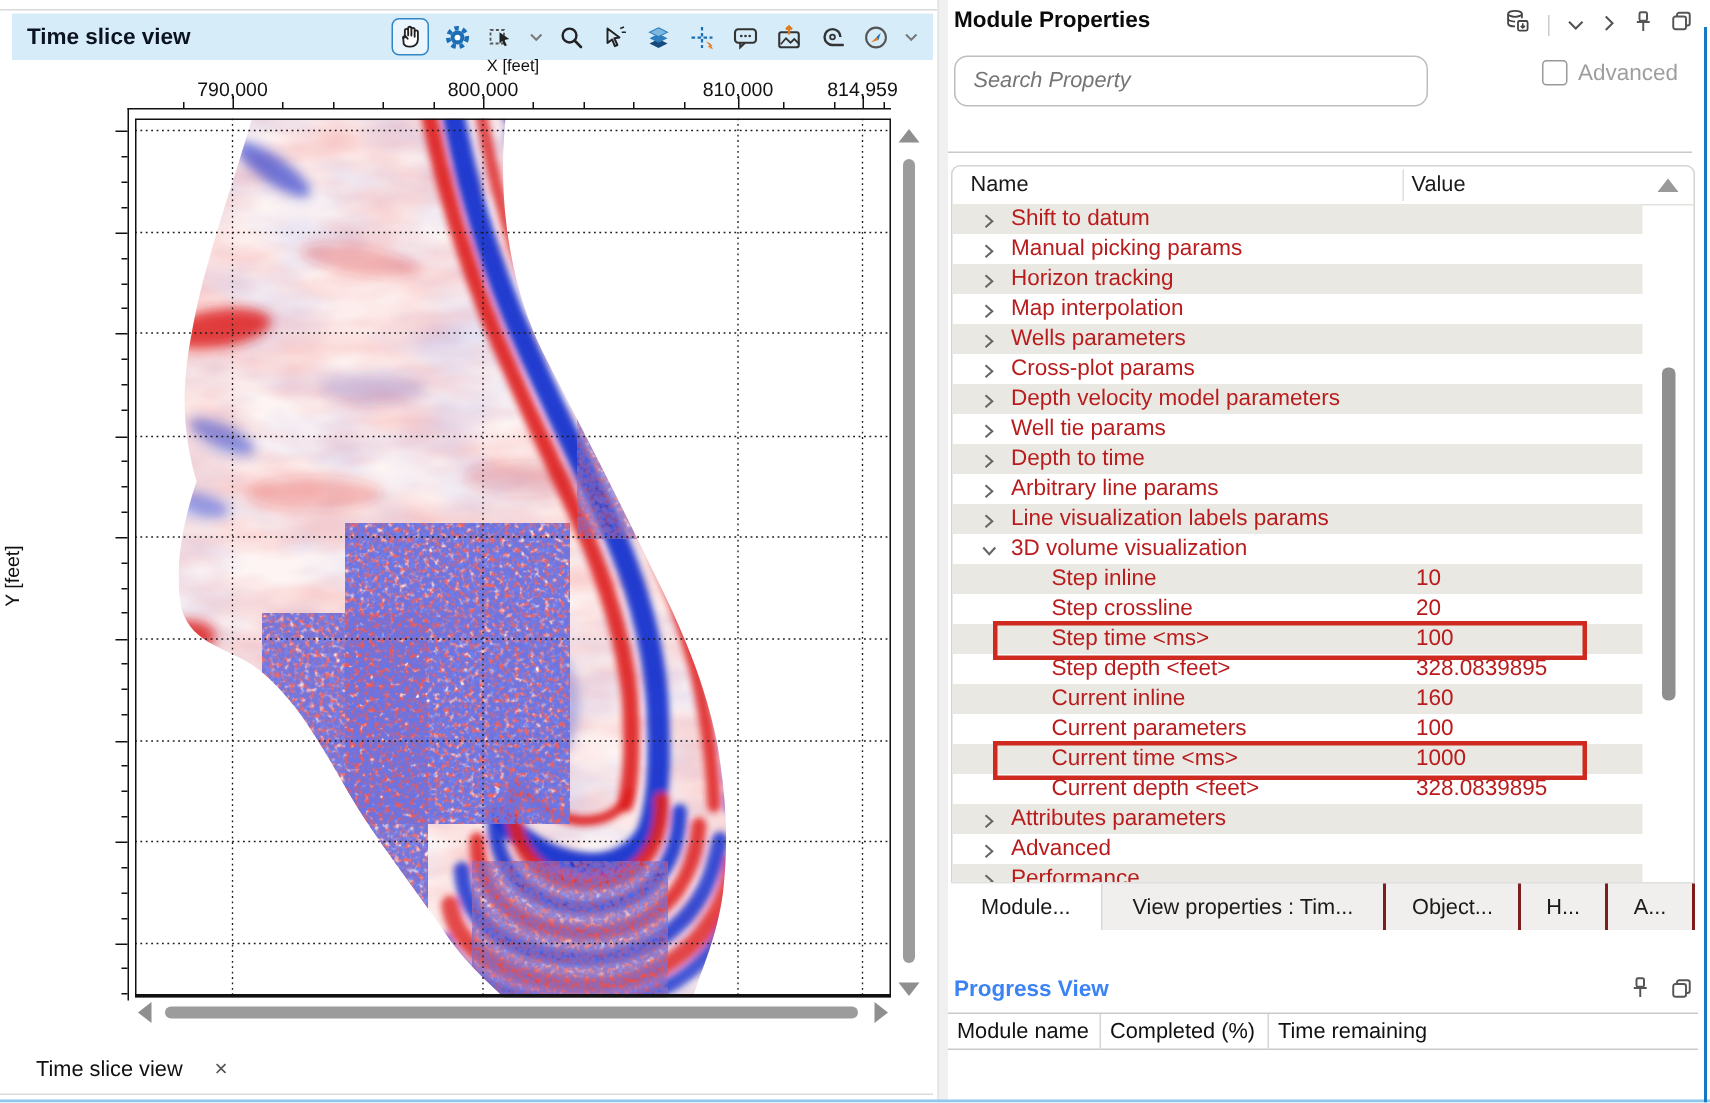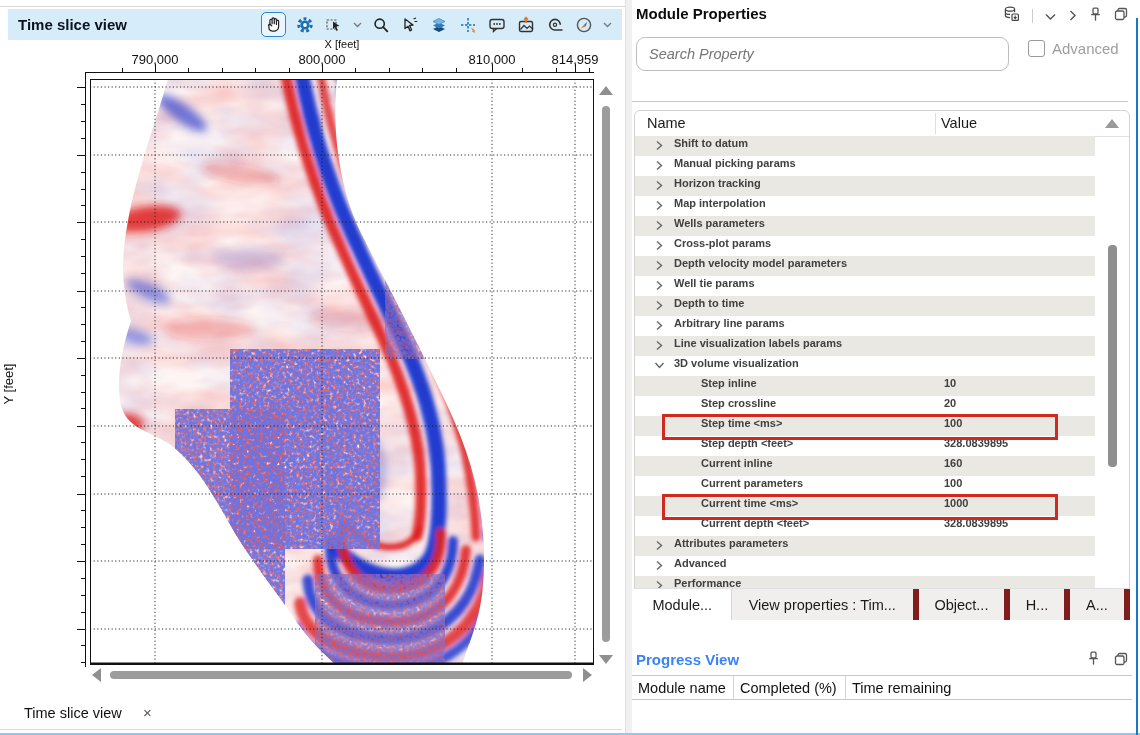--- a/index.html
+++ b/index.html
@@ -38,48 +38,48 @@
   #lb-tab-close{position:absolute;left:143px;top:6px;font-size:15px;color:#555;cursor:default;}
   .lb-divider{position:absolute;left:0;top:729px;width:622px;height:1px;background:#dcdcdc;}
   .bottom-blue{position:absolute;left:0;top:733px;width:1140px;height:2px;background:#8ec8ec;}
   
   #panel-divider{position:absolute;left:625px;top:0;width:7px;height:735px;background:#f0f0f0;border-left:1px solid #e2e2e2;}
   
   #right-panel{position:absolute;left:632px;top:0;width:508px;height:735px;background:#fff;}
   #mp-title{position:absolute;left:4px;top:5px;font-size:15px;font-weight:bold;color:#0b0b0b;}
   #mp-icons{position:absolute;right:12px;top:6px;display:flex;align-items:center;gap:12px;color:#555;}
   .vsep{width:1px;height:14px;background:#ccc;}
-  #search-box{position:absolute;left:4px;top:37px;width:373px;height:26px;border:1px solid #bdbdbd;border-radius:9px;
+  #search-box{position:absolute;left:4px;top:37px;width:316px;height:26px;border:1px solid #bdbdbd;border-radius:9px;
      font-style:italic;font-size:14.5px;color:#9aa0a6;padding:16px 12px;box-sizing:border-box;outline:none;background:#fff;font-family:inherit;}
   #advanced-wrap{position:absolute;left:396px;top:40px;display:flex;align-items:center;gap:7px;}
   #advanced-check{width:15px;height:15px;border:1.6px solid #999;border-radius:3px;background:#fff;}
   #advanced-label{font-size:15px;color:#9e9e9e;}
   #tabs{position:absolute;left:0px;top:72px;width:496px;height:29px;display:flex;}
   .ptab{flex:1;display:flex;align-items:center;justify-content:center;font-size:14.5px;color:#1a1a1a;}
   .ptab.inactive{background:#f1efee;}
   #tabs-underline{position:absolute;left:0px;top:101px;width:496px;height:1px;background:#c9c9c9;}
   #ptable{position:absolute;left:2px;top:110px;width:496px;height:500px;border:1px solid #d5d3d0;border-radius:6px;box-sizing:border-box;background:#fff;}
   #ptable-header{position:absolute;left:0;top:0;width:100%;height:25px;border-bottom:1px solid #e3e1de;}
   .col-name{position:absolute;left:12px;top:4px;font-size:14.5px;color:#1a1a1a;}
   .col-value{position:absolute;left:306px;top:4px;font-size:14.5px;color:#1a1a1a;}
   .col-sep{position:absolute;left:300px;top:2px;width:1px;height:21px;background:#e0dedb;}
   #property-rows{position:absolute;left:0;top:25px;width:100%;}
-  .prow{position:relative;height:20px;width:460px;font-size:11px;color:#404040;font-weight:bold;}
+  .prow{position:relative;height:20px;width:460px;font-size:15px;color:#b91c1c;}
   .prow.shaded{background:#eae8e3;}
   .pchev{position:absolute;left:19px;top:4px;width:11px;height:11px;}
   .pname{position:absolute;left:39px;top:1px;white-space:nowrap;}
   .pname.ind{left:66px;}
   .pval{position:absolute;left:309px;top:1px;white-space:nowrap;}
   .hlbox{position:absolute;left:27px;top:-2px;width:390px;height:20px;border:3px solid #ce2a20;z-index:3;}
   #ptable-sb{position:absolute;right:9px;top:6px;bottom:8px;width:15px;}
   .pt-thumb{position:absolute;left:3px;top:128px;height:222px;width:9px;background:#8f8f8f;border-radius:4px;}
   .pt-up{border-left:7px solid transparent;border-right:7px solid transparent;border-bottom:9px solid #9a9a9a;left:0;top:2px;}
   .pt-down{border-left:7px solid transparent;border-right:7px solid transparent;border-top:9px solid #9a9a9a;left:0;bottom:2px;}
   #bottom-tabs{position:absolute;left:2px;top:588px;width:496px;height:31px;background:#f1efee;display:flex;border-top:1px solid #e0e0e0;}
-  .btab{display:flex;align-items:center;justify-content:center;font-size:14.5px;color:#1a1a1a;border-right:6px solid #7f1d1d;white-space:nowrap;overflow:hidden;}
+  .btab{display:flex;align-items:center;justify-content:center;font-size:14.5px;color:#1a1a1a;border-right:2px solid #7f1d1d;white-space:nowrap;overflow:hidden;}
   .btab.active{background:#fff;border-right:1px solid #d8d6d3;}
   #progress-title{position:absolute;left:4px;top:651px;font-size:15px;font-weight:bold;color:#3b82f6;}
   #progress-icons{position:absolute;right:12px;top:651px;display:flex;gap:14px;align-items:center;}
   #progress-header{position:absolute;left:0px;top:675px;width:500px;height:23px;border-top:1px solid #c9c9c9;border-bottom:1px solid #c9c9c9;display:flex;align-items:center;}
   .pg-col{font-size:14.5px;color:#111;padding-left:6px;border-right:1px solid #d5d5d5;height:100%;display:flex;align-items:center;box-sizing:border-box;white-space:nowrap;}
   .pg-col:last-child{border-right:none;}
   .right-blue-edge{position:absolute;left:1136px;top:18px;width:2px;height:717px;background:#1779c4;}
 </style>
 </head>
 <body>

